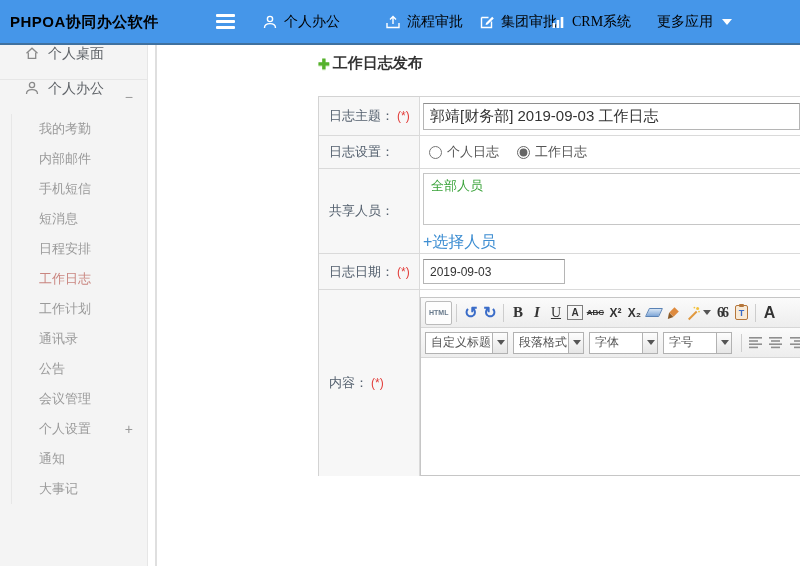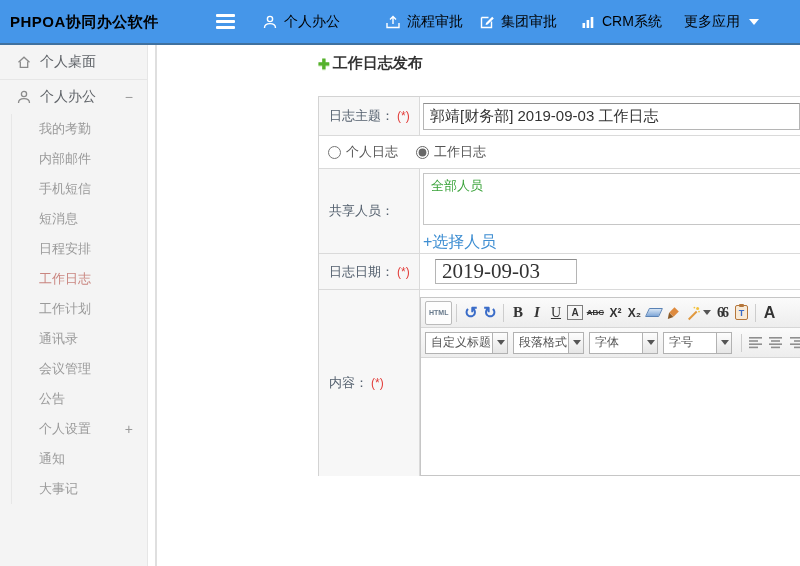--- a/index.html
+++ b/index.html
@@ -11,28 +11,28 @@
   
   .topbar {
     position:absolute; left:0; top:0; width:800px; height:45px;
     background:#4596e9; border-bottom:2px solid #40719f; color:#000000;
   }
   .logo { position:absolute; left:10px; top:0; line-height:43px; font-size:15px; font-weight:bold; letter-spacing:0.5px; }
   .hamburger { position:absolute; left:216px; top:14px; width:19px; height:15px; cursor:pointer; }
   .hamburger i { display:block; height:3px; background:#fff; margin-bottom:3px; border-radius:1px; }
   .nav-item { position:absolute; top:0; height:43px; display:flex; align-items:center; font-size:14px; cursor:pointer; }
   .nav-item svg { margin-right:6px; }
-  .nav-1 { left:262px; } .nav-2 { left:385px; } .nav-3 { left:479px; } .nav-4 { left:580px; } .nav-5 { left:684px;align-items:center; }
+  .nav-1 { left:262px; } .nav-2 { left:385px; } .nav-3 { left:479px; } .nav-4 { left:550px;font-family:Liberation Serif, serif; } .nav-5 { left:657px;align-items:center; }
   .caret-down { width:0; height:0; border-left:5px solid transparent; border-right:5px solid transparent; border-top:6px solid #fff; margin-left:9px; }
   
   .sidebar {
     position:absolute; left:0; top:45px; width:148px; height:521px;
     background:#f4f4f4; border-right:1px solid #e6e6e6;
   }
-  .side-top { position:relative; height:34px; display:flex; align-items:center; padding-left:16px; font-size:14px; color:#5f6368; cursor:pointer; }
+  .side-top { position:relative; height:34px; display:flex; padding-left:24px; font-size:14px; color:#5f6368; cursor:pointer; }
   .side-top svg { margin-right:8px; flex:none; }
   .side-div { height:1px; background:#e6e6e6; margin:0 0; }
   .toggle { position:absolute; right:14px; top:50%; transform:translateY(-50%); color:#9a9a9a; font-size:14px; }
   .submenu { margin-left:11px; border-left:1px solid #e7e7e7; }
   .sub-item { position:relative; height:30px; line-height:30px; padding-left:27px; font-size:13px; color:#9a9a9a; cursor:pointer; }
   .sub-item.active { color:#c9857f; }
   
   .v-divider { position:absolute; left:155px; top:45px; width:2px; height:521px; background:#dfdfdf; }
   
   .page-title { position:absolute; left:318px; top:54px; display:flex; align-items:center; }
@@ -49,22 +49,22 @@
   .r-subject { height:39px; } .r-settings { height:33px; } .r-share { height:85px; } .r-date { height:36px; }
   .subject-input { margin-left:3px; width:calc(100% + 12px); height:27px; border:1px solid #b5b5b5; border-top-color:#8e8e8e;
     font-size:15px; color:#333; padding:0 6px; font-family:"Liberation Sans",sans-serif; }
   .radio-group { display:flex; align-items:center; margin-left:9px; font-size:13px; color:#555; }
   .radio-group label { display:flex; align-items:center; margin-right:18px; cursor:pointer; }
   .radio-group input { margin-right:5px; accent-color:#666; }
   .share-wrap { width:100%; display:flex; flex-direction:column; justify-content:flex-start; padding-top:4px; height:100%; }
   .share-box { margin-left:3px; width:calc(100% + 12px); height:57px; border:1px solid #c6c6c6; background:#fff;
     font-size:13px; color:#3aa33a; padding:3px 7px; }
   .share-link { margin:7px 0 0 3px; font-size:16px; color:#3e8ed2; cursor:pointer; }
-  .date-input { margin-left:15px; width:142px; height:25px; border:1px solid #b5b5b5; border-top-color:#8e8e8e;
-    font-size:21px; color:#333; padding:0 6px; font-family:Liberation Serif, serif; }
+  .date-input { margin-left:3px; width:142px; height:25px; border:1px solid #b5b5b5; border-top-color:#8e8e8e;
+    font-size:12px; color:#333; padding:0 6px; font-family:Liberation Sans, sans-serif; }
   .content-field { align-items:stretch; }
   
   .editor { margin-top:7px; width:calc(100% + 12px); border:1px solid #c6c6c6; display:flex; flex-direction:column; background:#fff; }
   .toolbar { height:30px; flex:none; background:linear-gradient(#fbfbfb,#ededed); border-bottom:1px solid #d6d6d6;
     display:flex; align-items:center; padding:0 4px; overflow:hidden; white-space:nowrap; }
   .tbtn { height:24px; min-width:19px; padding:0 2px; display:inline-flex; align-items:center; justify-content:center;
     color:#333; cursor:pointer; border-radius:2px; flex:none; }
   .tsep { width:1px; height:18px; background:#cdcdcd; margin:0 4px; flex:none; }
   .chip-html { font-size:7px; font-weight:bold; color:#66788a; border:1px solid #bbb; background:#fdfdfd; padding:3px 3px; border-radius:2px; }
   .g-undo,.g-redo { color:#3a6cc8; font-size:16px; font-weight:bold; }
@@ -160,22 +160,22 @@
 
     <div class="submenu">
       <div class="sub-item">我的考勤</div>
       <div class="sub-item">内部邮件</div>
       <div class="sub-item">手机短信</div>
       <div class="sub-item">短消息</div>
       <div class="sub-item">日程安排</div>
       <div class="sub-item active">工作日志</div>
       <div class="sub-item">工作计划</div>
       <div class="sub-item">通讯录</div>
+      <div class="sub-item">公告</div>
       <div class="sub-item">会议管理</div>
-      <div class="sub-item">公告</div>
       <div class="sub-item">
         <span>个人设置</span>
         <span class="toggle">+</span>
       </div>
       <div class="sub-item">通知</div>
       <div class="sub-item">大事记</div>
     </div>
   </aside>
 
   <div class="v-divider"></div>
@@ -192,20 +192,23 @@
         <div class="cell-label">
           <span>日志主题：</span>
           <span class="req">(*)</span>
         </div>
         <div class="cell-field">
           <input class="subject-input" type="text" value="郭靖[财务部] 2019-09-03 工作日志" style="">
         </div>
       </div>
 
       <div class="frow r-settings">
+        <div class="cell-label">
+          <span>日志设置：</span>
+        </div>
         <div class="cell-field">
           <div class="radio-group">
             <label>
               <input type="radio" name="logtype" style="">
               <span>个人日志</span>
             </label>
             <label>
               <input type="radio" name="logtype" checked="" style="">
               <span>工作日志</span>
             </label>

